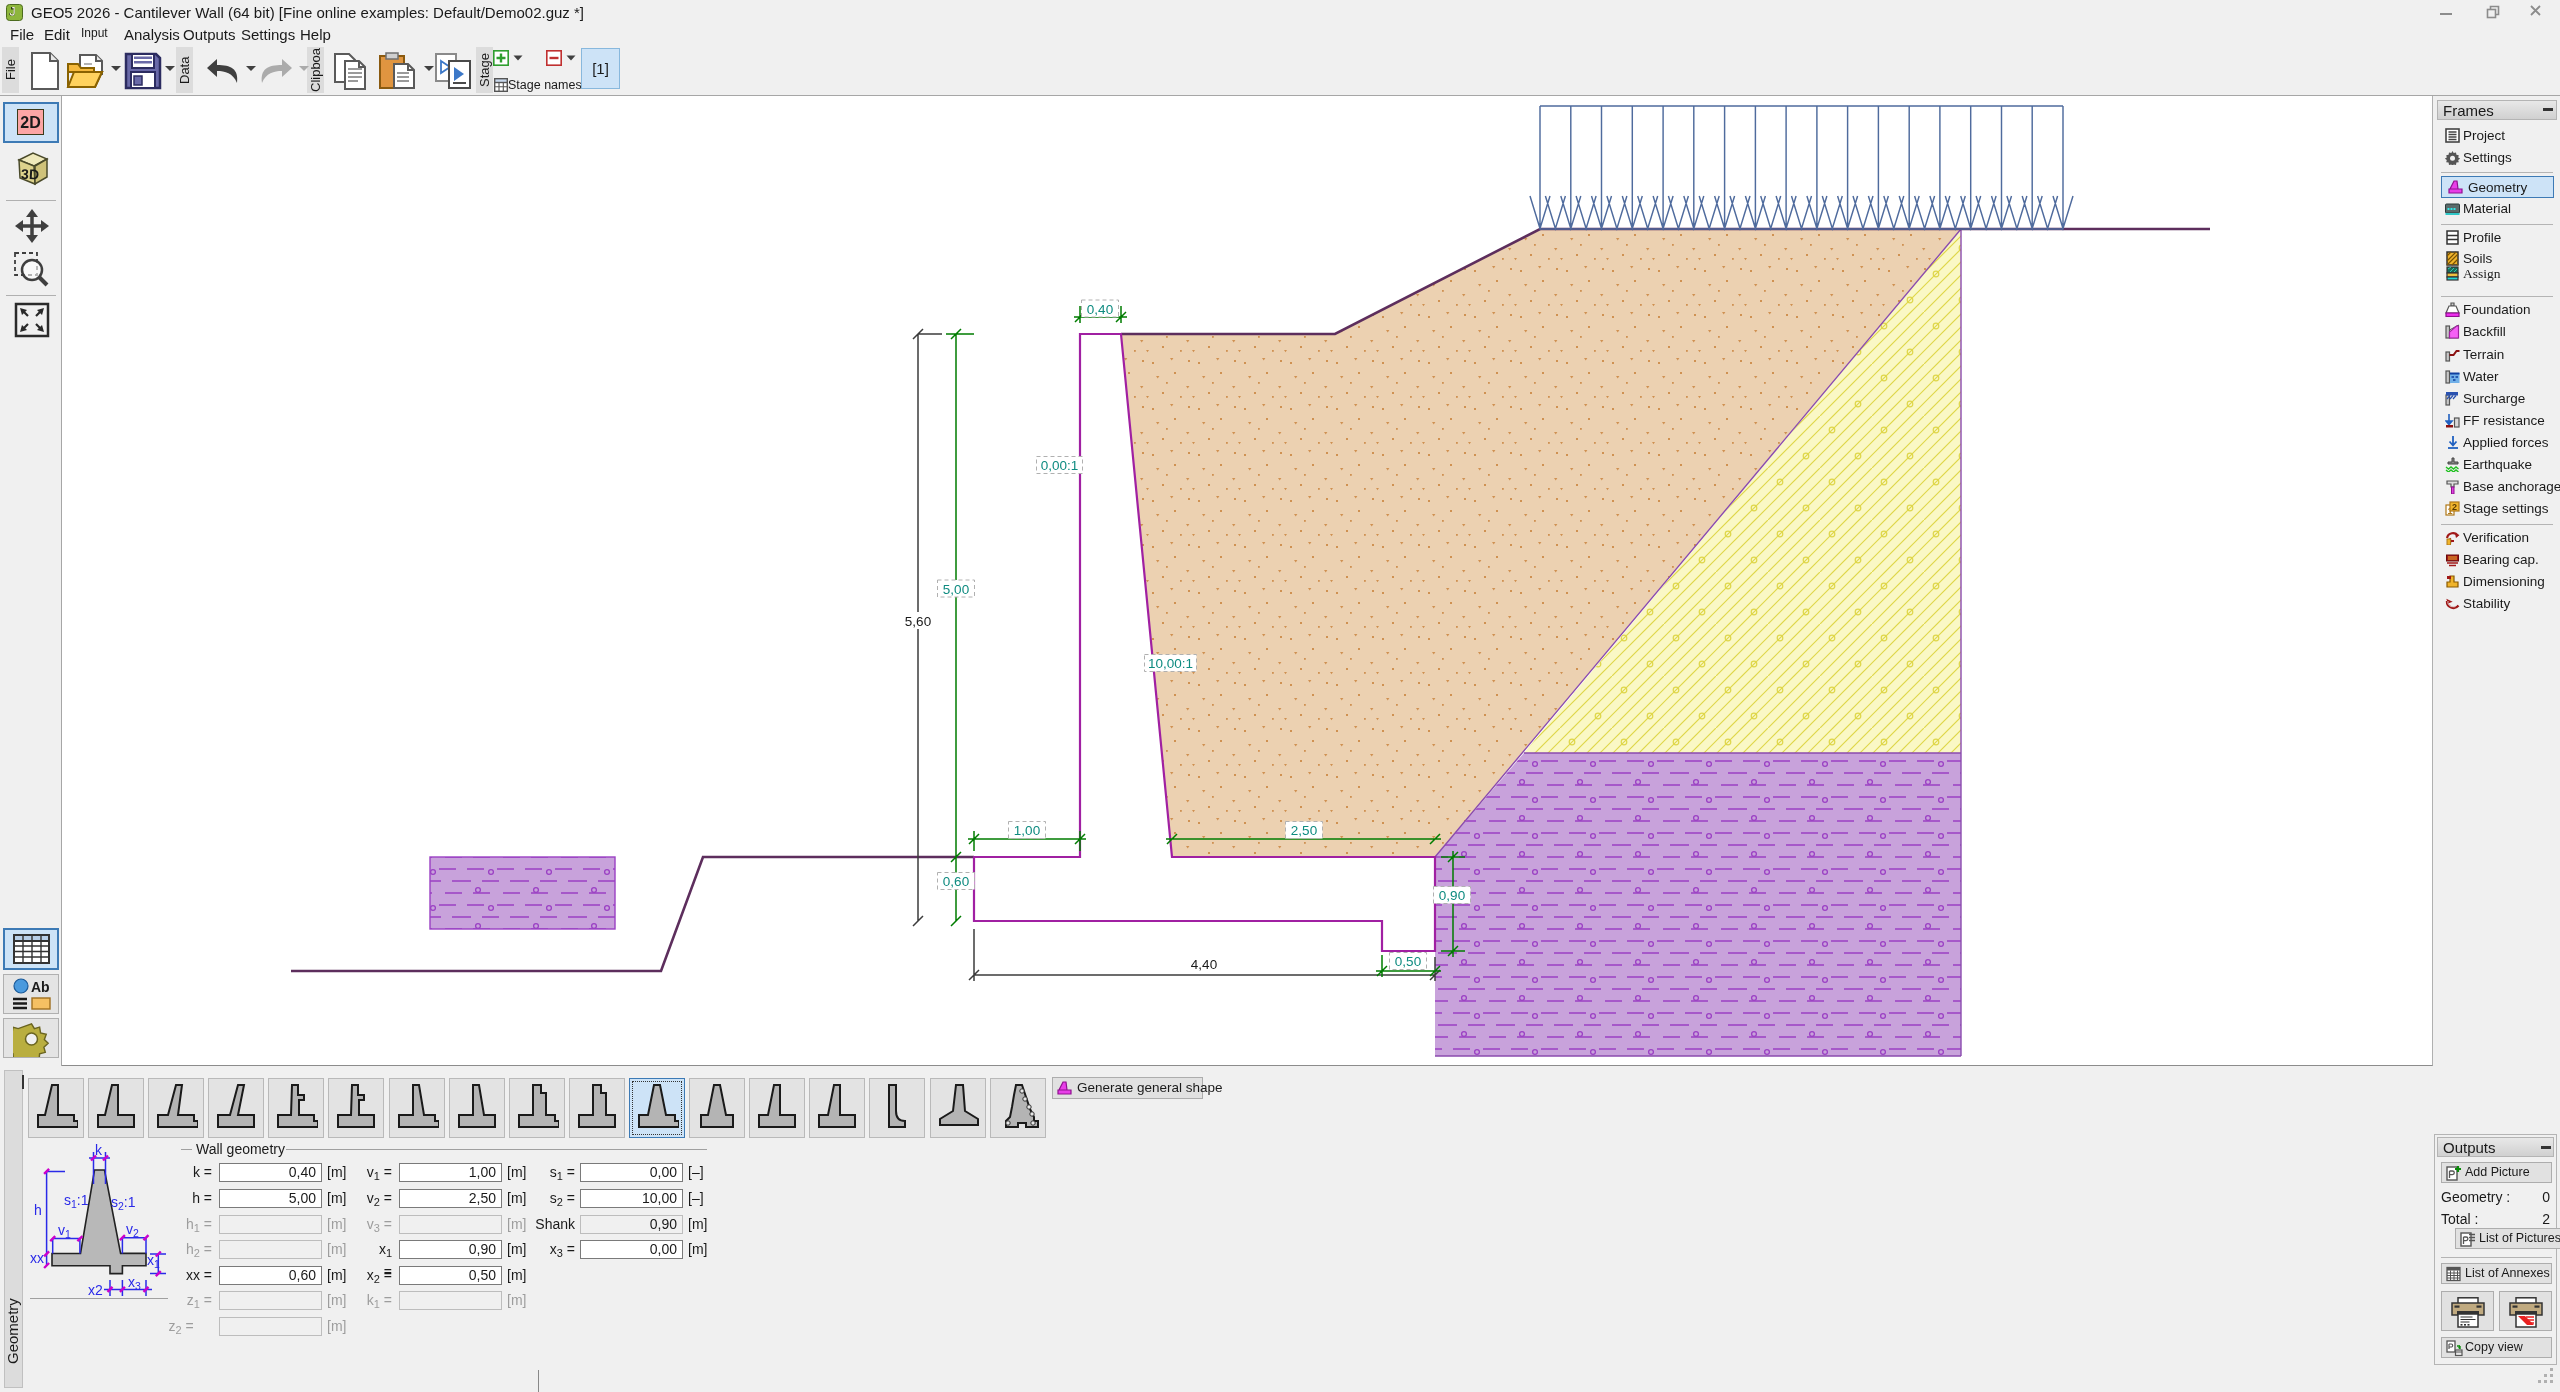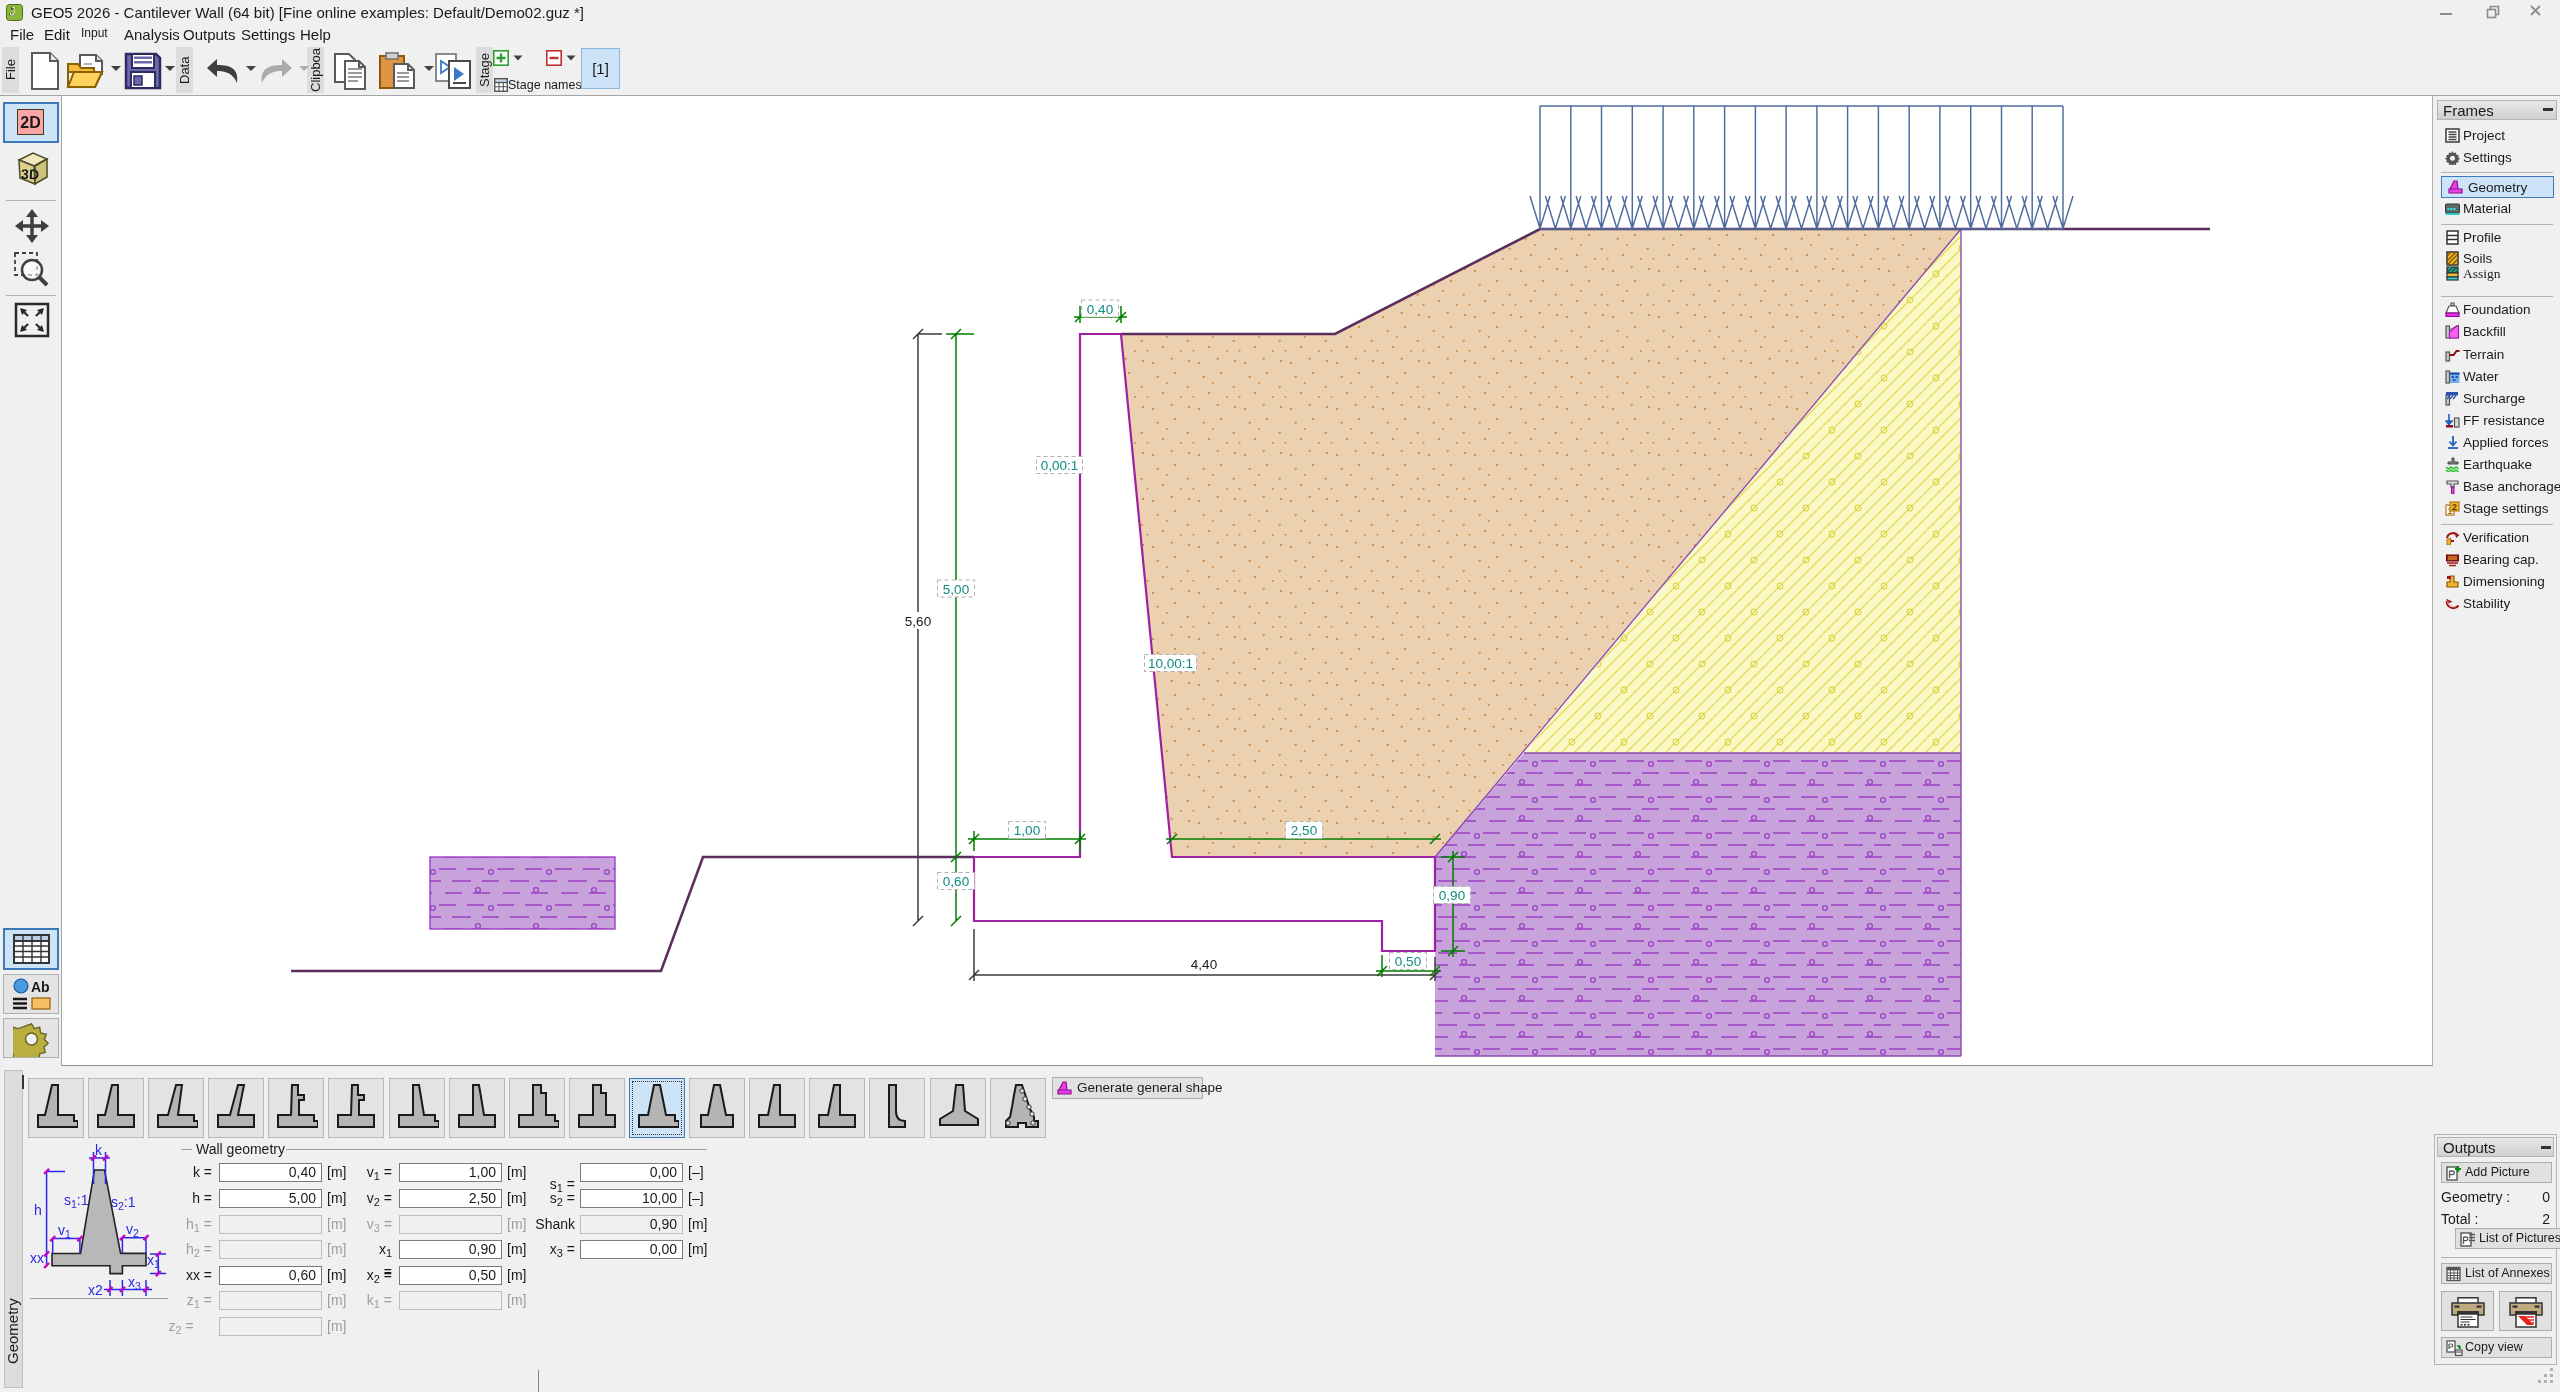--- a/index.html
+++ b/index.html
@@ -685,21 +685,21 @@
     <div class="funit gray" style="left:507px;top:148px;">[m]</div>
     <div class="flab" style="left:330px;top:173px;width:62px;padding-left:48px;">x<span style="font-size:11px;vertical-align:-3px;">1</span> =</div>
     <div class="fbox" style="left:399px;top:173px;">0,90</div>
     <div class="funit" style="left:507px;top:173px;">[m]</div>
     <div class="flab" style="left:330px;top:199px;width:62px;">x<span style="font-size:11px;vertical-align:-3px;">2</span> =</div>
     <div class="fbox" style="left:399px;top:199px;">0,50</div>
     <div class="funit" style="left:507px;top:199px;">[m]</div>
     <div class="flab gray" style="left:330px;top:224px;width:62px;">k<span style="font-size:11px;vertical-align:-3px;">1</span> =</div>
     <div class="fboxd" style="left:399px;top:224px;"></div>
     <div class="funit gray" style="left:507px;top:224px;">[m]</div>
-    <div class="flab" style="left:480px;top:108px;width:95px;">s<span style="font-size:11px;vertical-align:-3px;">1</span> =</div>
+    <div class="flab" style="left:480px;top:96px;width:95px;">s<span style="font-size:11px;vertical-align:-3px;">1</span> =</div>
     <div class="fbox" style="left:580px;top:96px;">0,00</div>
     <div class="funit" style="left:688px;top:96px;">[–]</div>
     <div class="flab" style="left:480px;top:122px;width:95px;">s<span style="font-size:11px;vertical-align:-3px;">2</span> =</div>
     <div class="fbox" style="left:580px;top:122px;">10,00</div>
     <div class="funit" style="left:688px;top:122px;">[–]</div>
     <div class="flab" style="left:480px;top:148px;width:95px;">Shank</div>
     <div class="fboxd" style="left:580px;top:148px;">0,90</div>
     <div class="funit" style="left:688px;top:148px;">[m]</div>
     <div class="flab" style="left:480px;top:173px;width:95px;">x<span style="font-size:11px;vertical-align:-3px;">3</span> =</div>
     <div class="fbox" style="left:580px;top:173px;">0,00</div>

